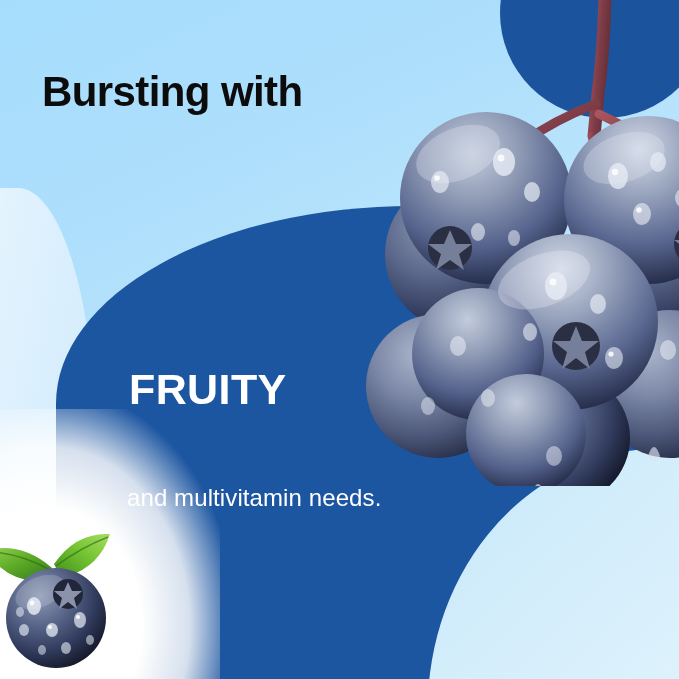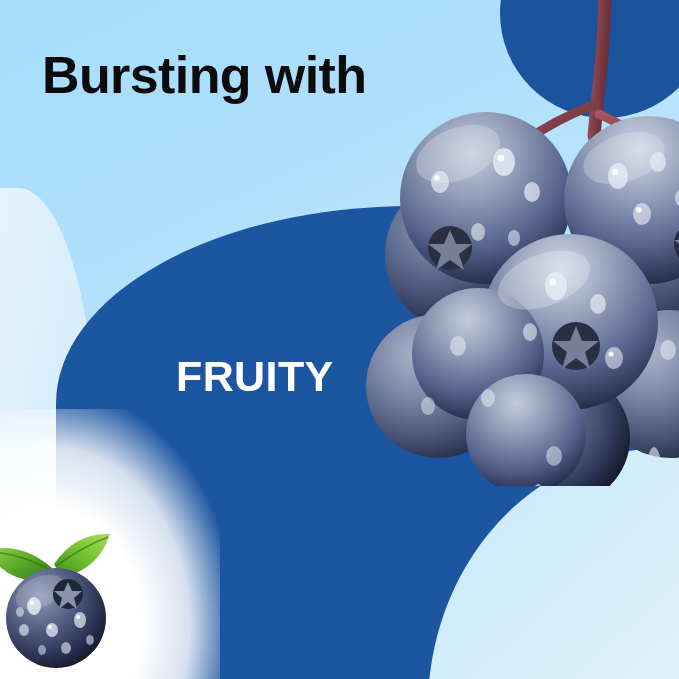--- a/index.html
+++ b/index.html
@@ -37,30 +37,29 @@
   }
   
   .blobnotch{
     position:absolute;left:-34px;top:188px;width:130px;height:520px;
     background:linear-gradient(100deg,#eaf6fe 0%,#dcf0fd 40%,#cfeafc 100%);
     border-radius:0 60% 60% 0 / 0 50% 50% 0;
   }
 
   
   .headline{
-    position:absolute;left:42px;top:48px;width:420px;
-    font-size:52px;line-height:55px;font-weight:700;color:#0c0c0c;
+    position:absolute;left:42px;top:64px;width:420px;
+    font-size:42px;line-height:55px;font-weight:700;color:#0c0c0c;
     letter-spacing:-0.6px;
   }
   .headline .ln{display:block;}
   .product-title{
-    position:absolute;left:129px;top:352px;width:330px;
+    position:absolute;left:129px;top:365px;width:330px;
     font-size:43px;line-height:48px;font-weight:700;color:#ffffff;
     letter-spacing:0.4px;
-    margin-left:47px;
   }
   .product-title .ln{display:block;}
   .blurb{
     position:absolute;left:127px;top:482px;width:340px;
     font-size:24px;line-height:31px;font-weight:400;color:#ffffff;
     letter-spacing:0.1px;
   }
   .blurb .ln{display:block;}
 
   
@@ -234,15 +233,16 @@
 
   <div class="headline">
     <span class="ln">Bursting with</span>
   </div>
 
   <div class="product-title">
     <span class="ln">FRUITY</span>
   </div>
 
   <div class="blurb">
+    <span class="ln">and multivitamin needs.</span>
   </div>
 
 </div>
 
 </body></html>

